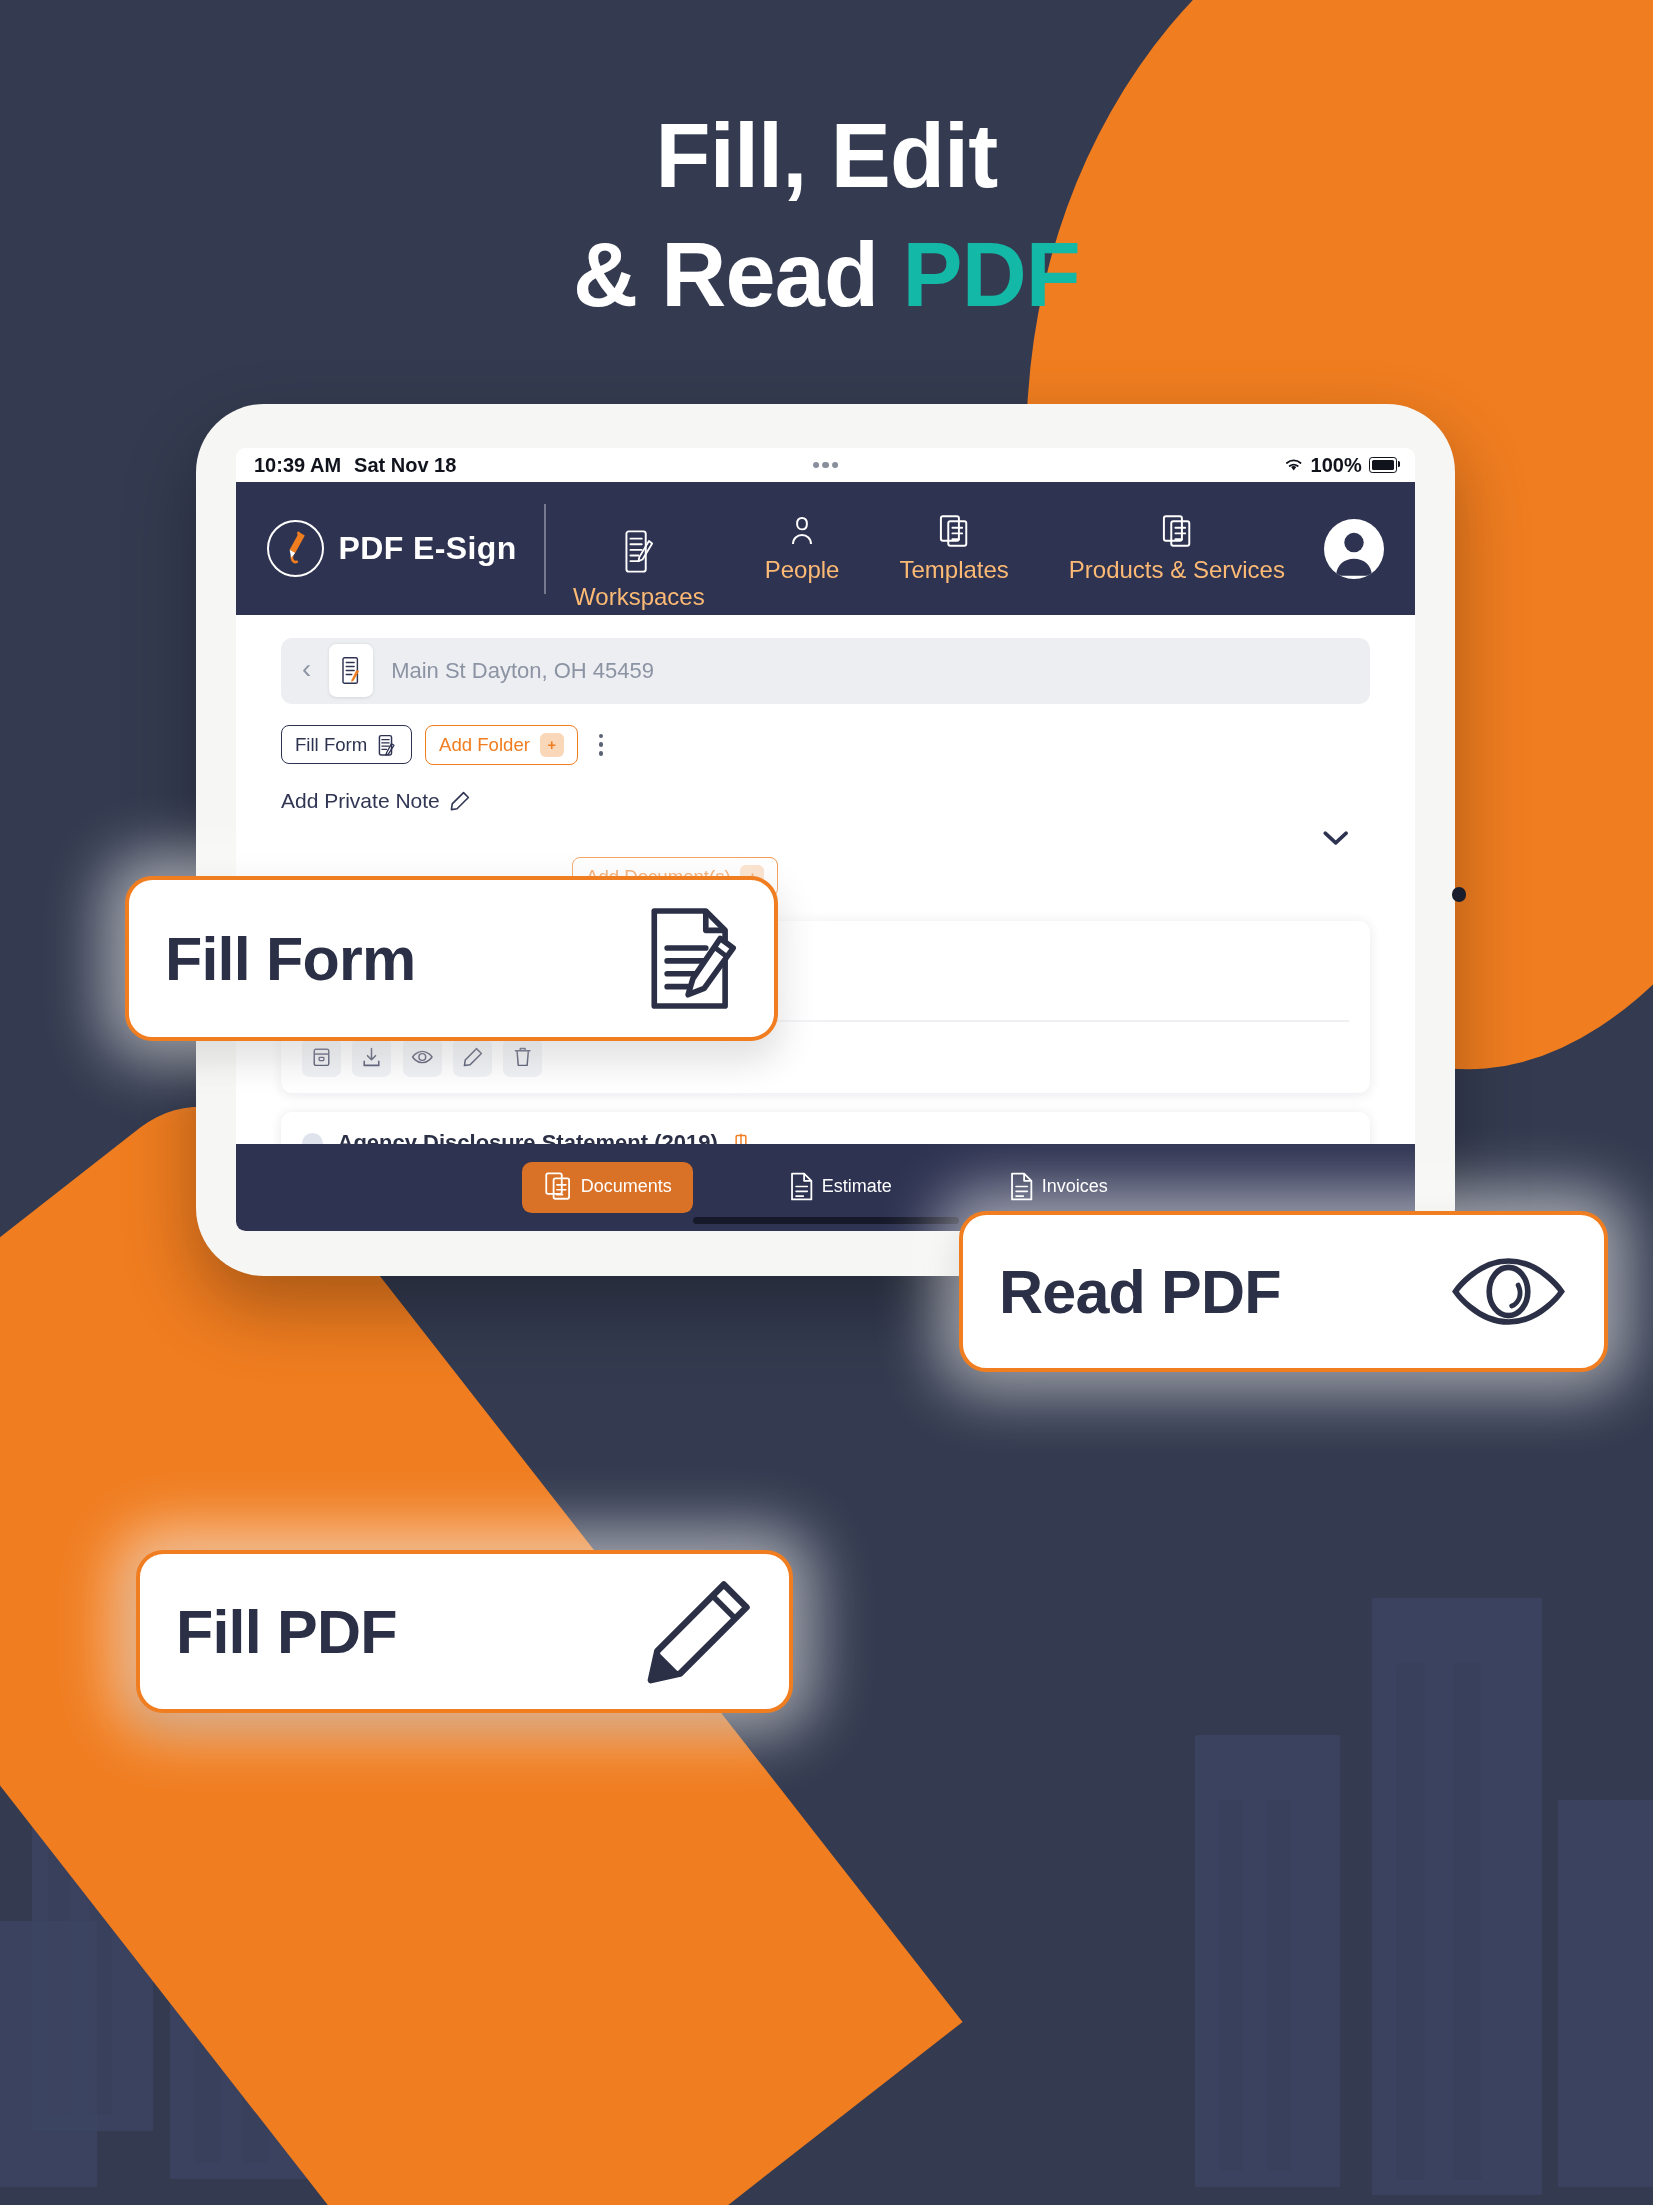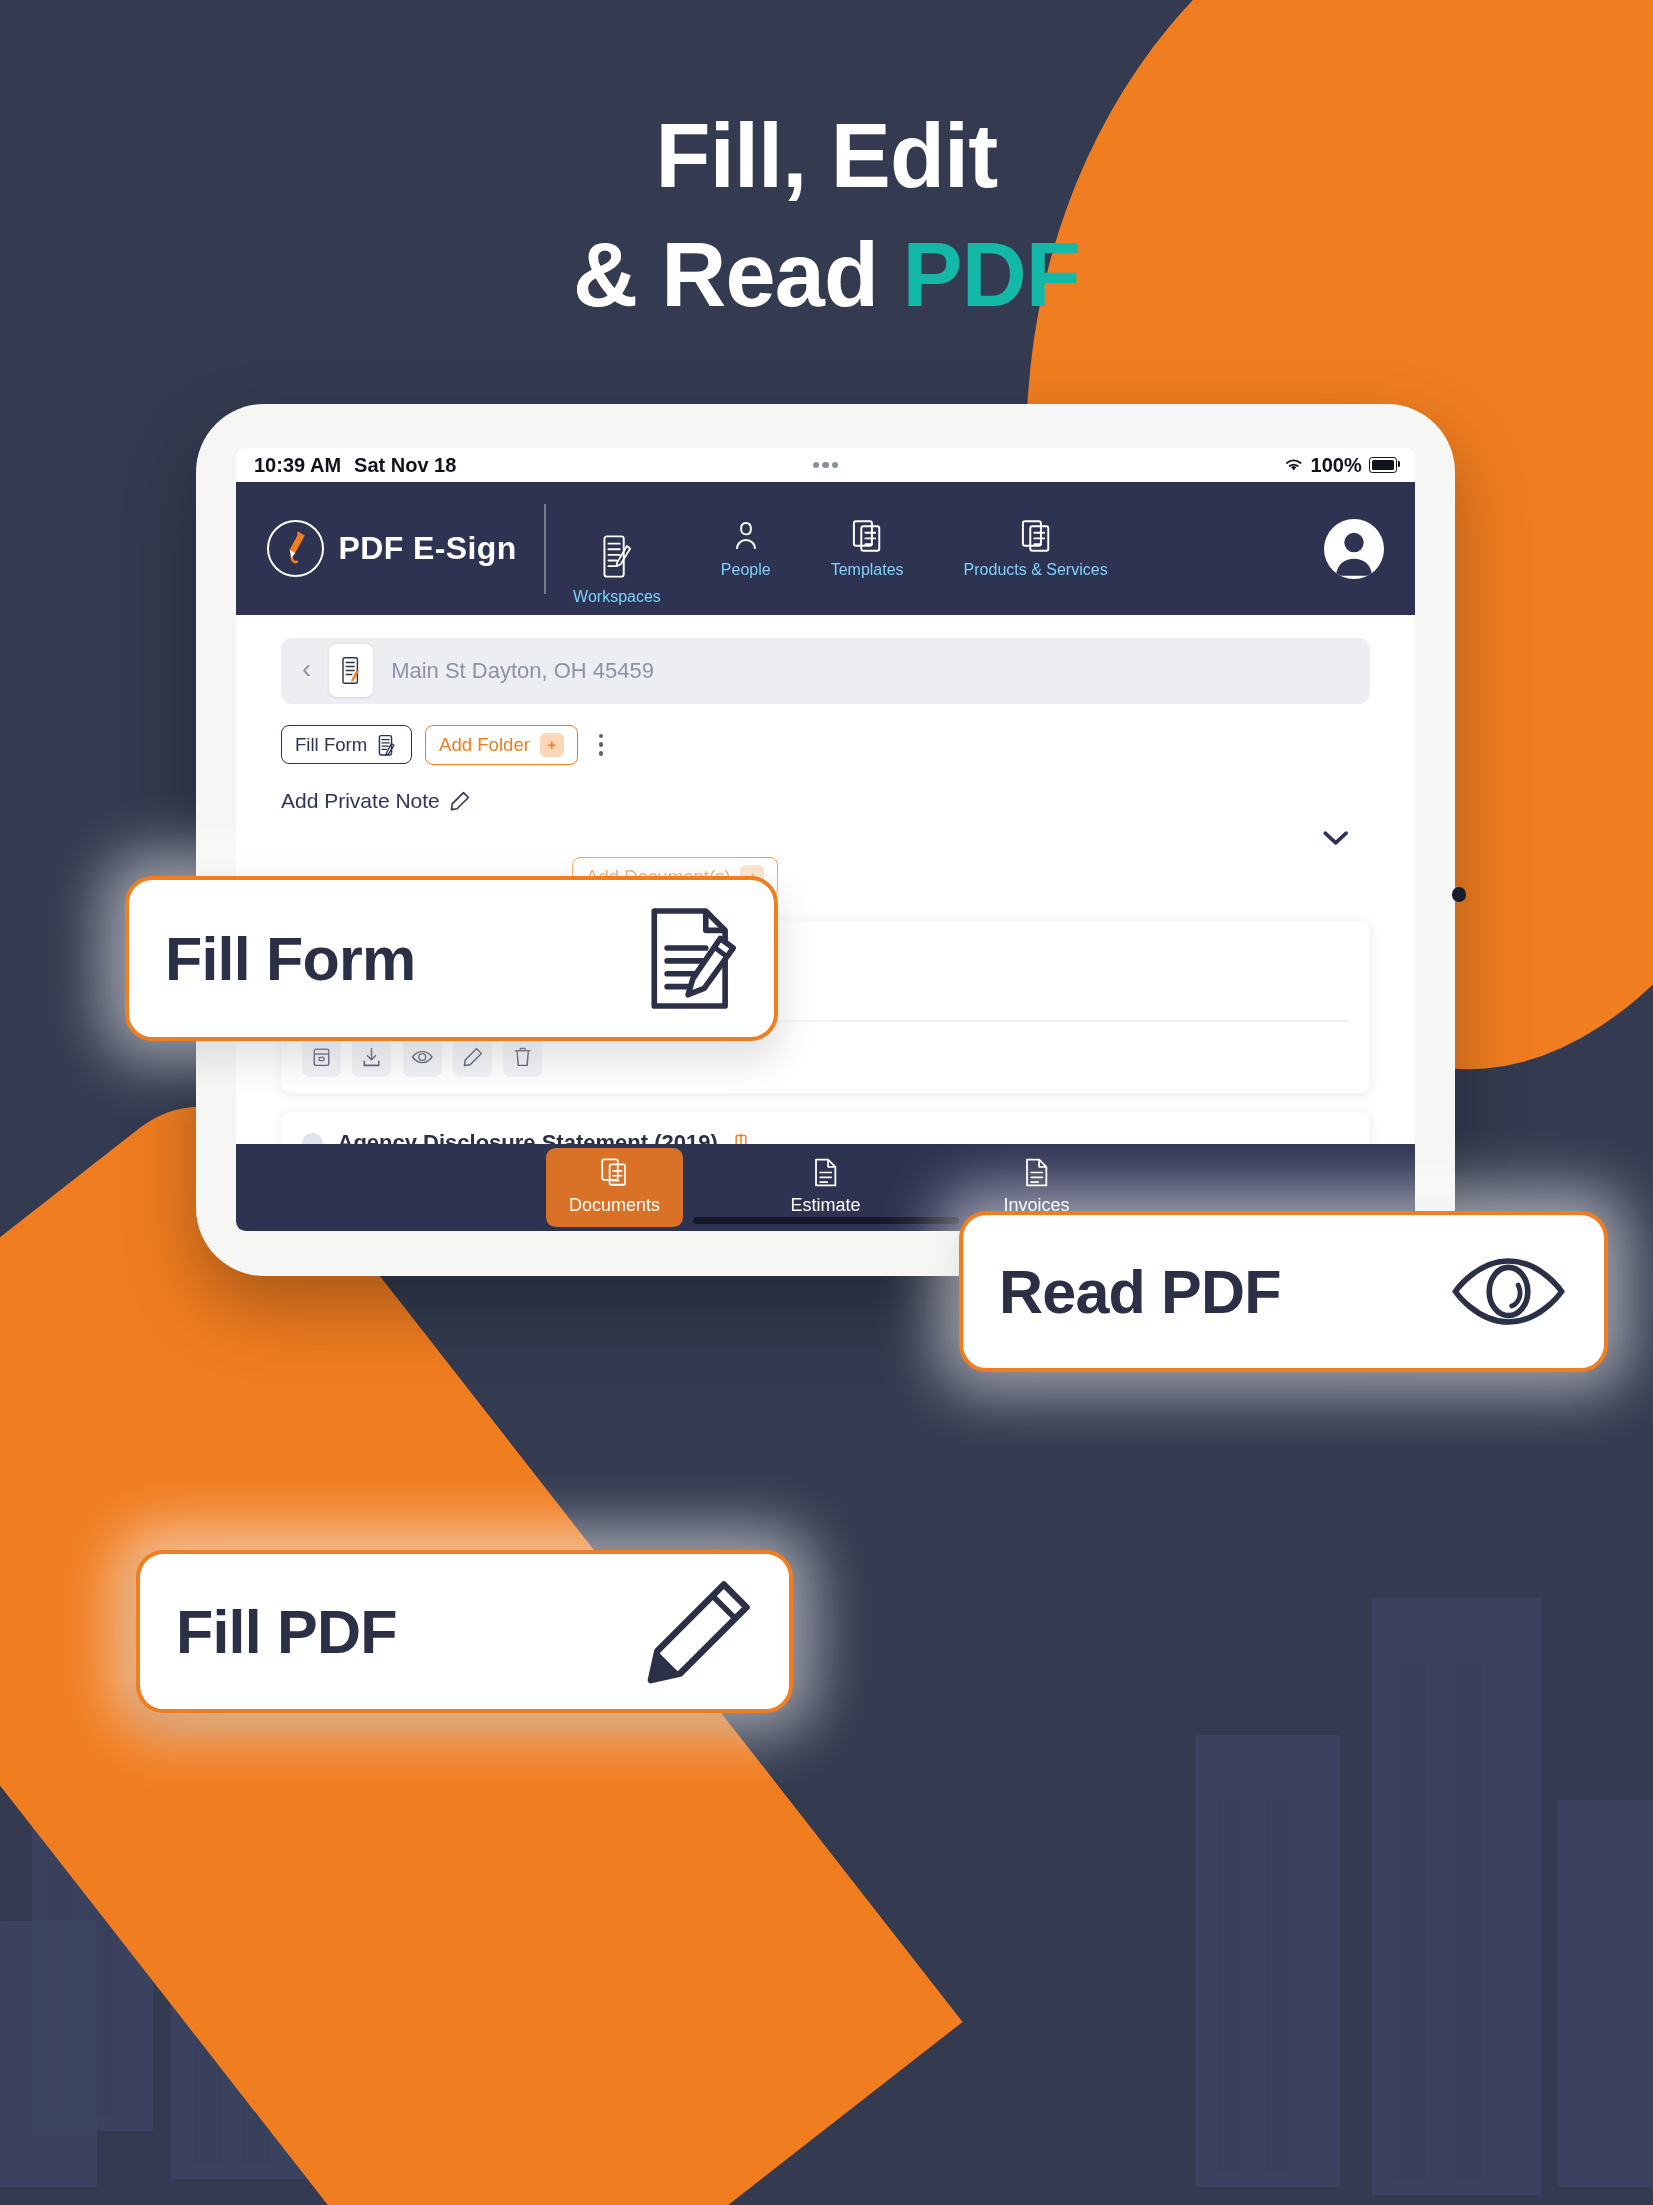--- a/index.html
+++ b/index.html
@@ -82,21 +82,21 @@
   }
   .brand{display:flex;align-items:center;gap:14.5px;}
   .brand-mark{
     width:53px;height:53px;border-radius:50%;border:2px solid #ffffff;
     display:flex;align-items:center;justify-content:center;flex:0 0 53px;
   }
   .brand-name{font-size:32px;font-weight:700;letter-spacing:0.4px;white-space:nowrap;}
   .nav-divider{width:1.6px;height:90px;background:rgba(255,255,255,.35);margin:0 27.4px;}
   .nav-item{
     display:flex;flex-direction:column;align-items:center;gap:7.3px;
-    font-size:16px;color:#7dd3fc;white-space:nowrap;
+    font-size:24px;color:#fdba74;white-space:nowrap;
   }
   .nav-item.workspaces{margin-top:42px;}
   .nav-gap{width:60px;}
   .avatar{
     margin-left:auto;width:60px;height:60px;border-radius:50%;
     background:#ffffff;display:flex;align-items:flex-end;justify-content:center;
     overflow:hidden;flex:0 0 60px;
   }
 
   
@@ -156,21 +156,21 @@
     width:39px;height:39px;border-radius:7.3px;background:#eef0f4;
     display:flex;align-items:center;justify-content:center;
   }
 
   
   .bottomnav{
     flex:0 0 87px;background:#2e3352;display:flex;align-items:center;
     justify-content:center;gap:74px;position:relative;
   }
   .bn-item{
-    display:flex;flex-direction:column;align-items:center;gap:6.5px;
+    display:flex;flex-direction:row;align-items:center;gap:6.5px;
     color:#ffffff;font-size:18px;padding:9.7px 21px 11.3px 21px;border-radius:9.7px;
     min-width:95px;
   }
   .bn-item.active{background:#d97226;}
   .home-indicator{
     position:absolute;bottom:7.3px;left:50%;transform:translateX(-50%);
     width:266px;height:6.5px;border-radius:4px;background:rgba(15,18,28,.75);
   }
 
   

